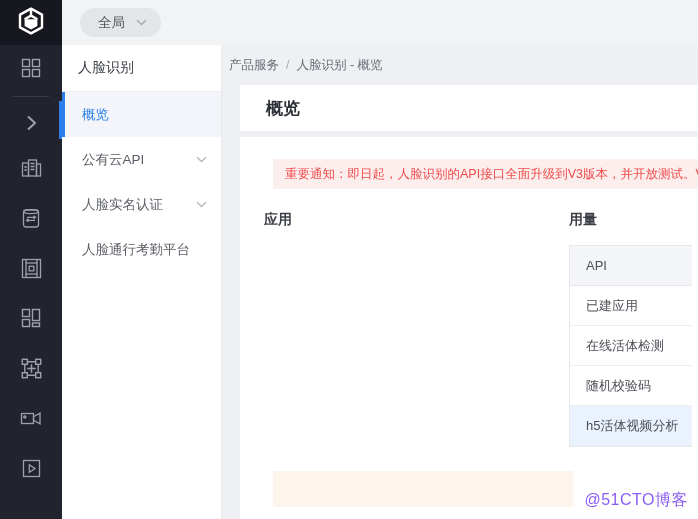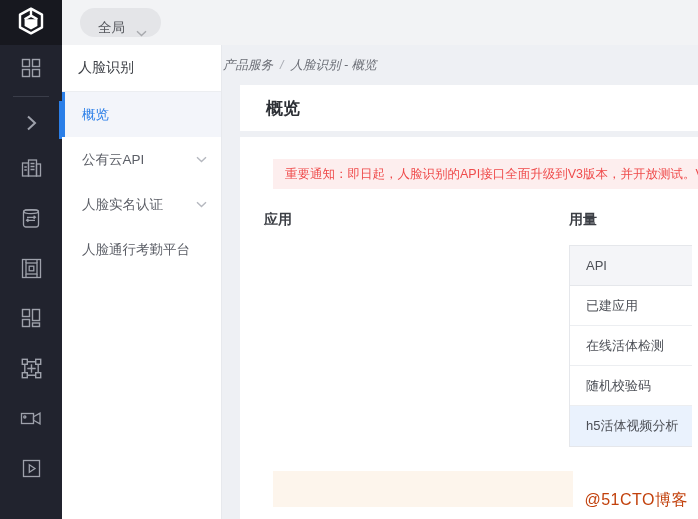--- a/index.html
+++ b/index.html
@@ -32,21 +32,21 @@
     align-items: center;
     justify-content: center;
     flex: 0 0 62px;
   }
   #global-chip {
     margin-left: 18px;
     height: 29px;
     background: #e4e5e8;
     border-radius: 15px;
     display: flex;
-    align-items: flex-end;
+    align-items: center;
     padding: 0 14px 0 18px;
     color: #56585e;
     font-size: 13.5px;
   }
   #global-chip .chip-caret {
     margin-left: 11px;
     color: #a7a9ad;
     display: inline-flex;
   }
 
@@ -129,24 +129,23 @@
     position: absolute;
     left: 222px; top: 45px;
     width: 476px; height: 474px;
     background: #eef0f4;
     overflow: hidden;
   }
   #breadcrumb {
     height: 40px;
     display: flex;
     align-items: center;
-    padding-left: 1px;
+    padding-left: 7px;
     font-size: 12.5px;
     color: #6b6e76;
-    font-style: italic;
   }
   #breadcrumb .crumb-sep {
     margin: 0 7px;
     color: #a9acb3;
   }
   #page-header-card {
     margin-left: 18px;
     background: #ffffff;
     height: 46px;
     display: flex;
@@ -282,21 +281,21 @@
     background: #fdf5ec;
     width: 300px;
   }
 
   
   #watermark {
     position: absolute;
     right: 10px;
     bottom: 8px;
     font-size: 16px;
-    color: #c2410c;
+    color: #8b5cf6;
     letter-spacing: 0.5px;
     pointer-events: none;
     user-select: none;
   }
 </style>
 </head>
 <body>
 
 <div id="topbar">
   <div id="logo-tile">

